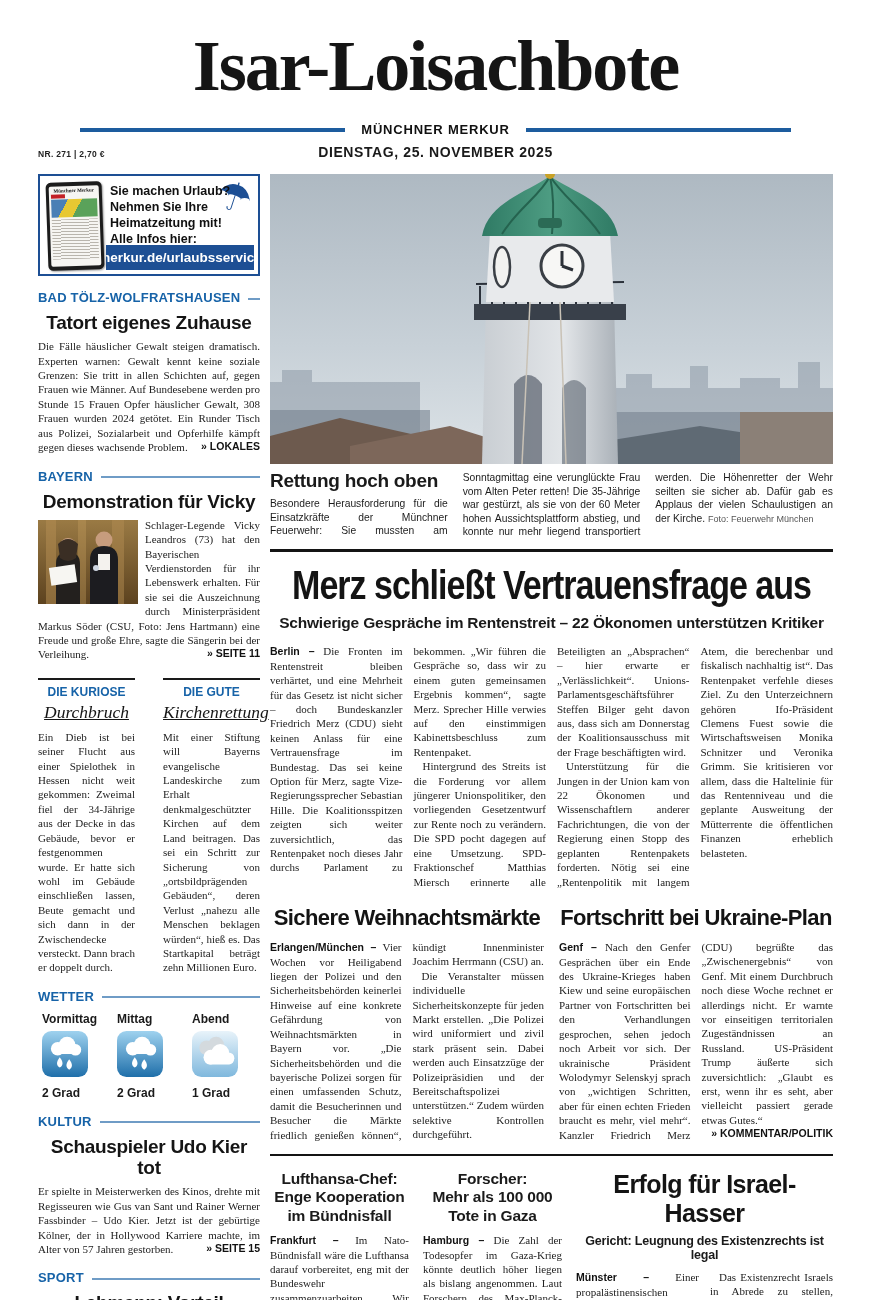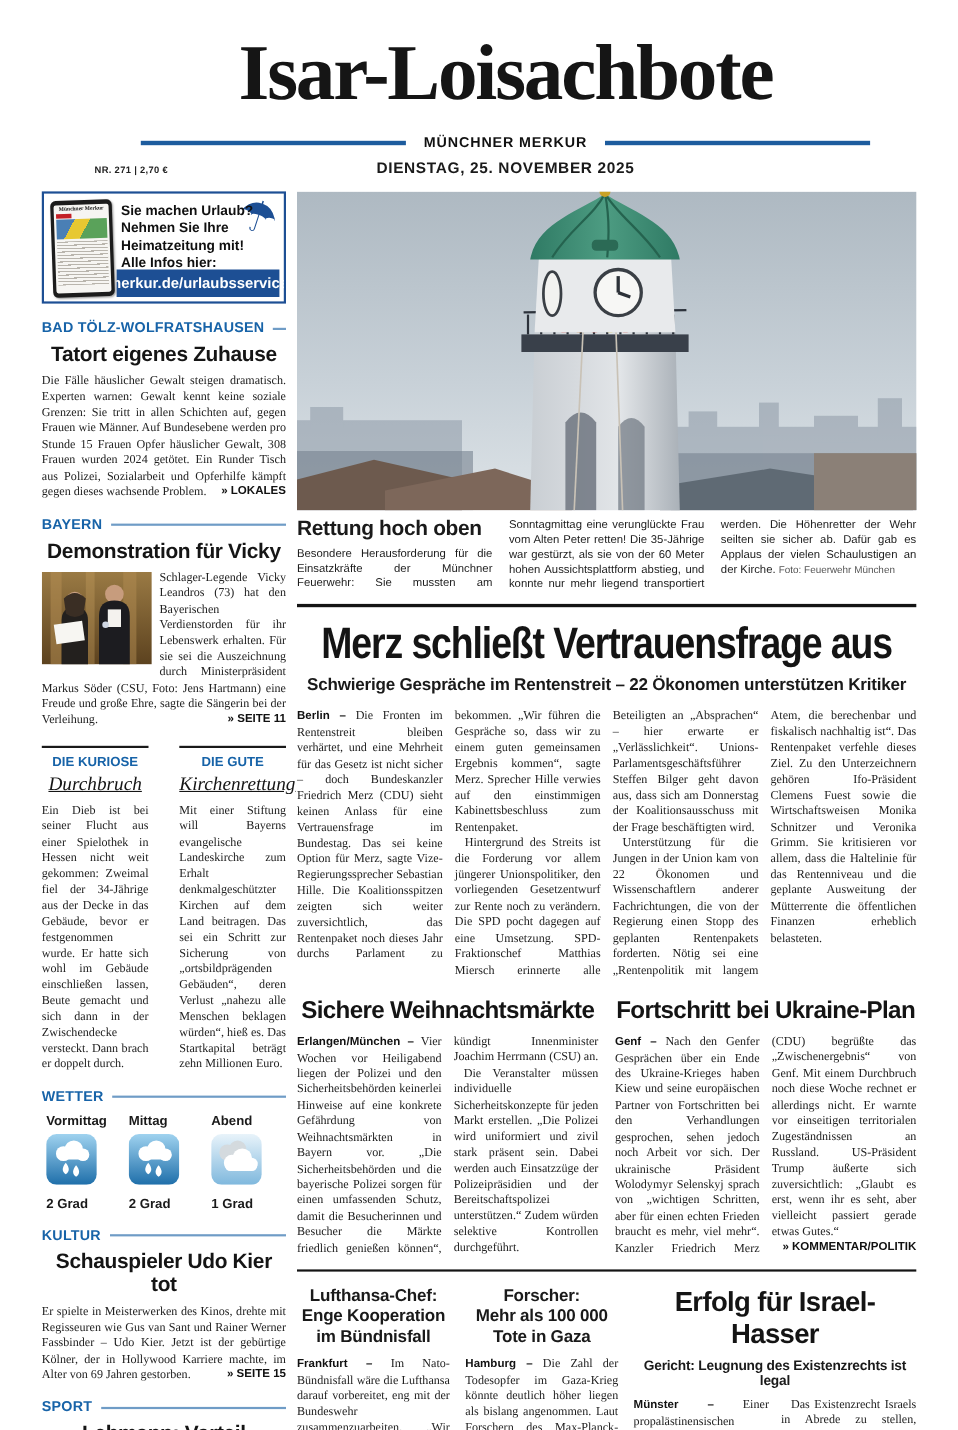--- a/index.html
+++ b/index.html
@@ -3,21 +3,21 @@
 <meta charset="utf-8">
 <style>
   * { margin:0; padding:0; box-sizing:border-box; }
   html,body { background:#e9e9e9; }
   .page {
     position:relative; width:871px; height:1300px; margin:0 auto;
     background:#ffffff; color:#1a1a1a; overflow:hidden;
     font-family:"Liberation Serif", serif;
   }
   
-  .masthead { padding-top:30px; text-align:center;margin-left:48px; }
+  .masthead { padding-top:30px; text-align:center; }
   .paper-title { font-family:"Liberation Serif", serif; font-weight:bold; font-size:72px; line-height:1; letter-spacing:-2px; color:#151515; }
   .mm-row { display:flex; align-items:center; gap:16px; margin:20px 80px 0 80px; }
   .mm-rule { flex:1; border-top:4px solid #1d5c9e; }
   .mm-text { font-family:"Liberation Sans", sans-serif; font-weight:bold; font-size:13px; letter-spacing:.8px; color:#111; }
   .date-row { position:relative; margin:7px 38px 0 38px; font-family:"Liberation Sans", sans-serif; font-weight:bold; font-size:14px; letter-spacing:.6px; }
   .issue-no { position:absolute; left:0; bottom:1px; font-size:8.5px; font-weight:bold; letter-spacing:.3px; color:#222; }
   
   .content { display:flex; gap:10px; padding:14px 38px 0 38px; }
   aside.rail { width:222px; flex:none; }
   main.mainarea { flex:1; min-width:0; }
@@ -227,21 +227,21 @@
               </g>
             </svg>
             <div class="w-temp">1 Grad</div>
           </div>
         </div>
       </section>
 
       <section class="rail-sec">
         <div class="kicker">KULTUR</div>
         <h2 class="side-head">Schauspieler Udo Kier tot</h2>
-        <p class="btext"><span>Er spielte in Meisterwerken des Kinos, drehte mit Regisseuren wie Gus van Sant und Rainer Werner Fassbinder – Udo Kier. Jetzt ist der gebürtige Kölner, der in Hollywood Karriere machte, im Alter von 69 Jahren gestorben.</span> <span class="ref">» SEITE 15</span></p>
+        <p class="btext"><span>Er spielte in Meisterwerken des Kinos, drehte mit Regisseuren wie Gus van Sant und Rainer Werner Fassbinder – Udo Kier. Jetzt ist der gebürtige Kölner, der in Hollywood Karriere machte, im Alter von 57 Jahren gestorben.</span> <span class="ref">» SEITE 15</span></p>
       </section>
 
       <section class="rail-sec">
         <div class="kicker">SPORT</div>
         <h2 class="side-head">Lehmann: Vorteil Arsenal!</h2>
 
       </section>
 
     </aside>
 

